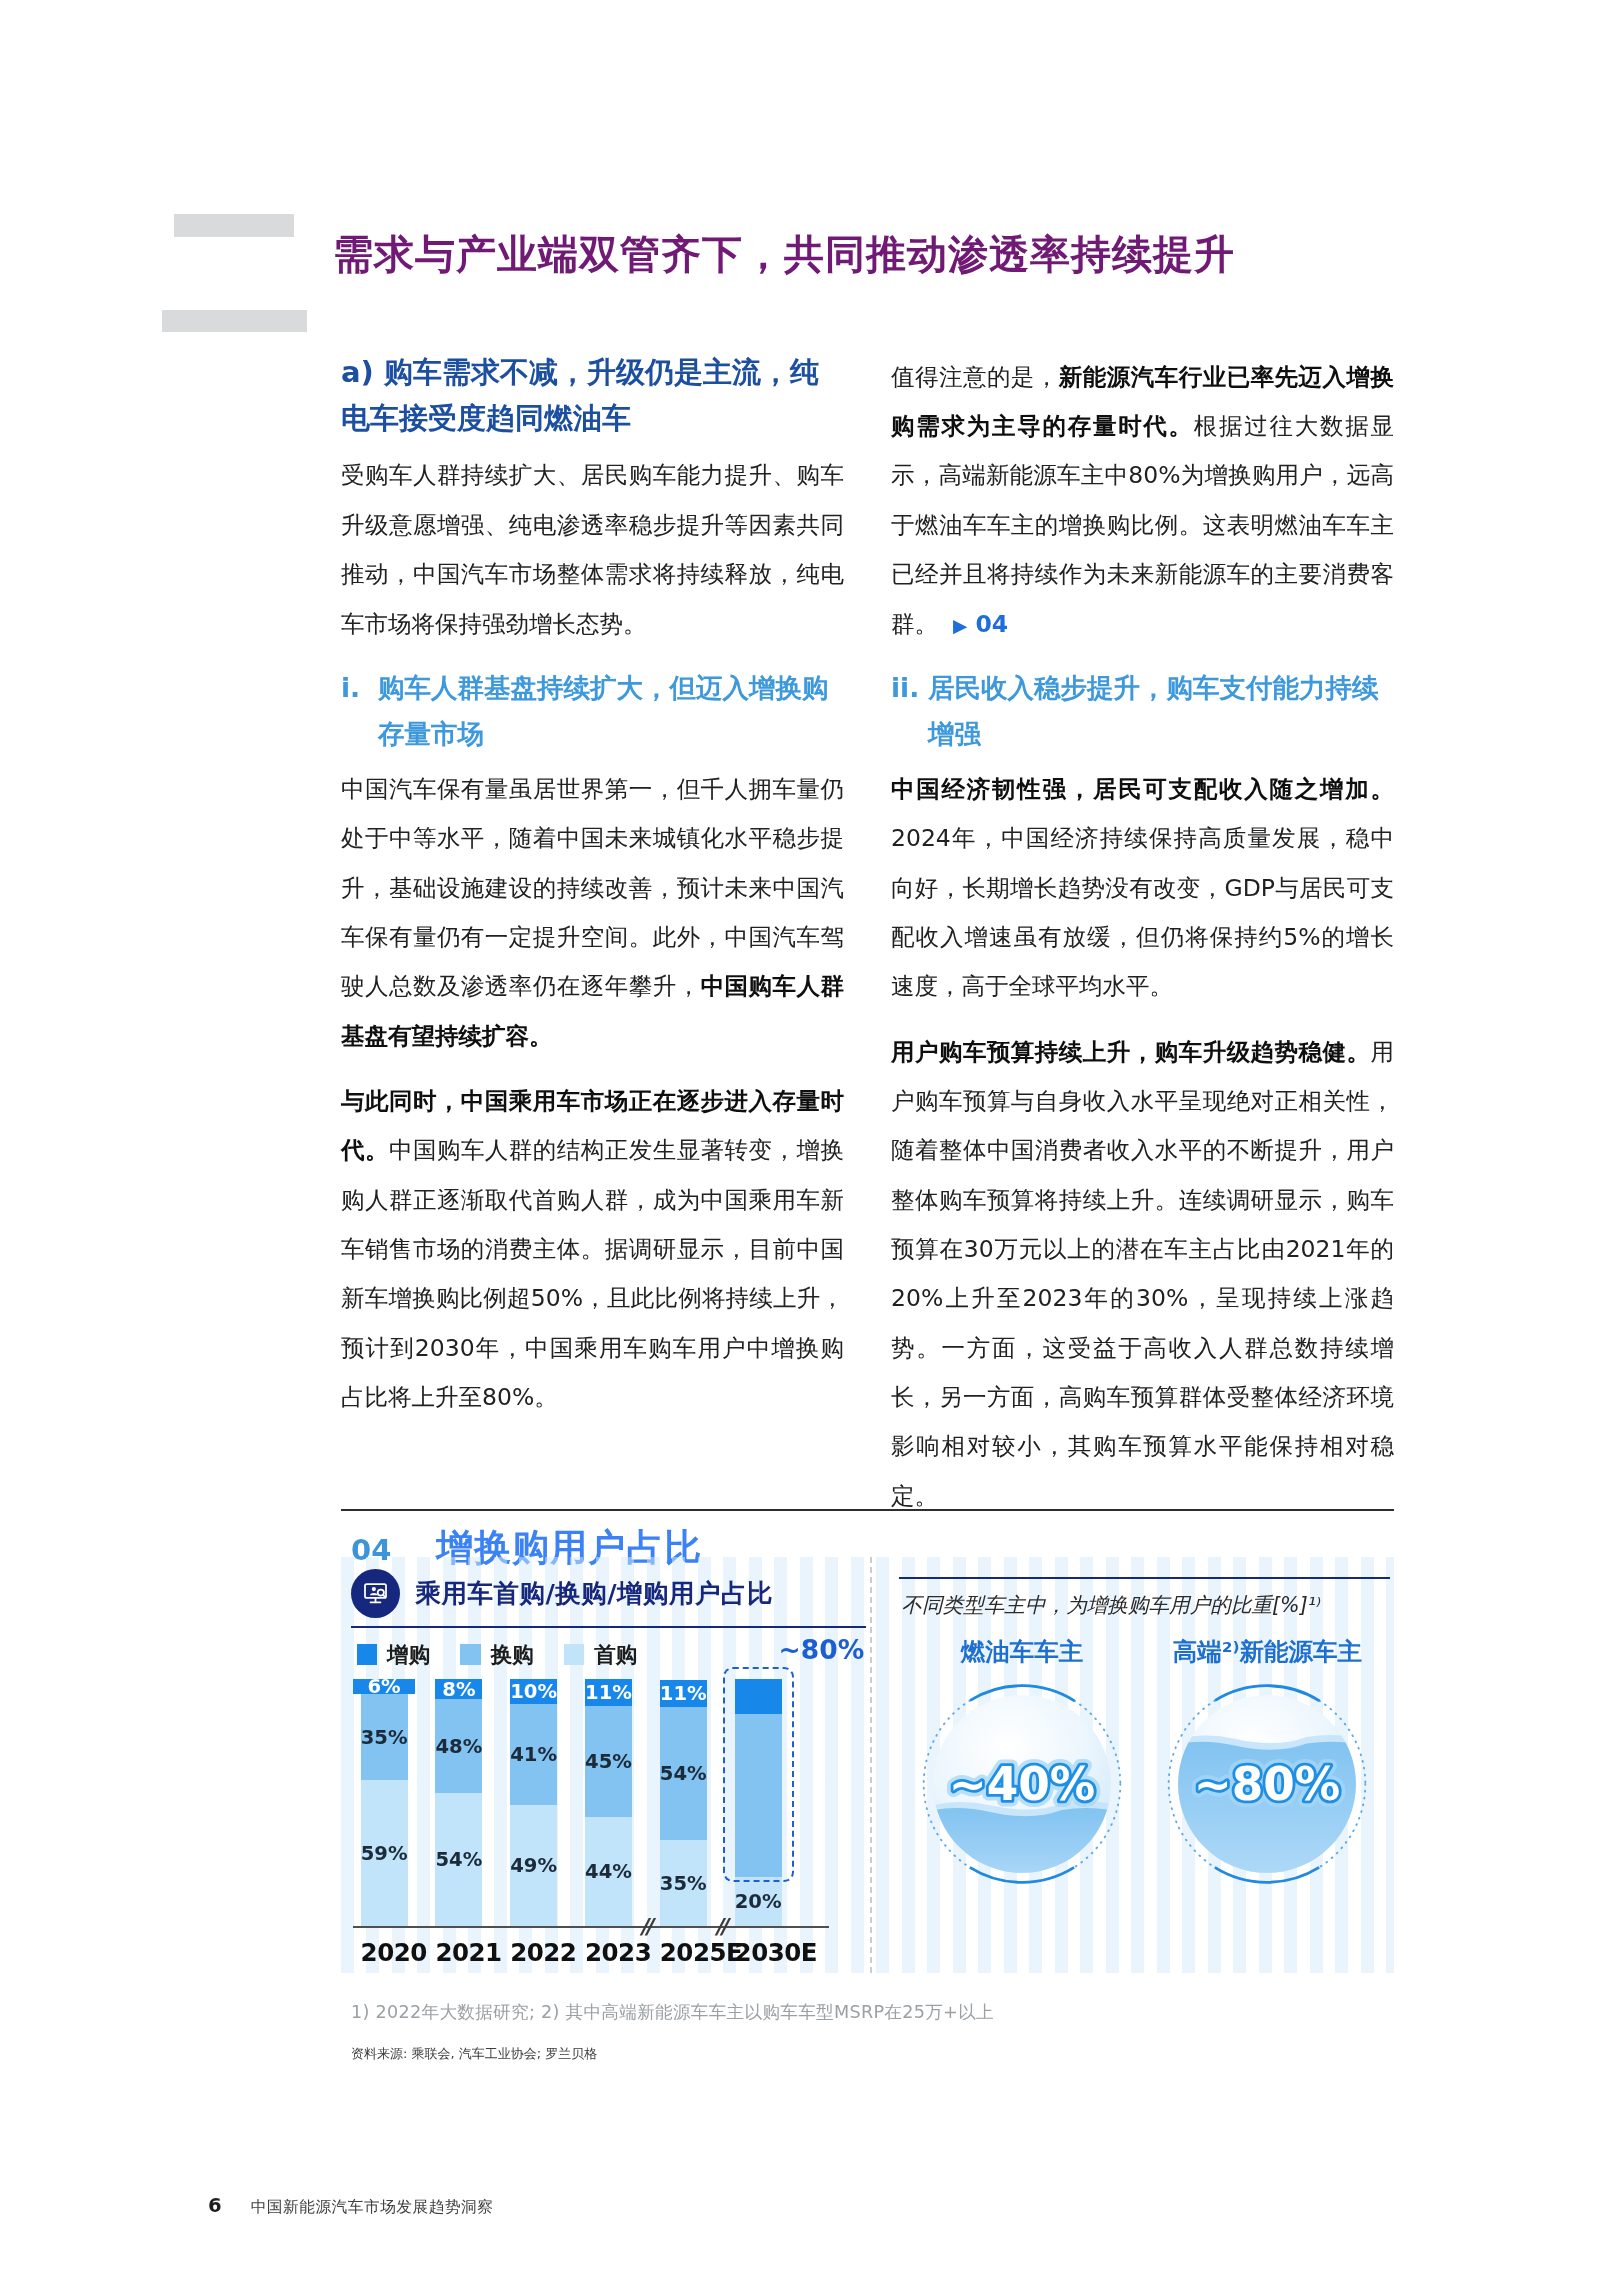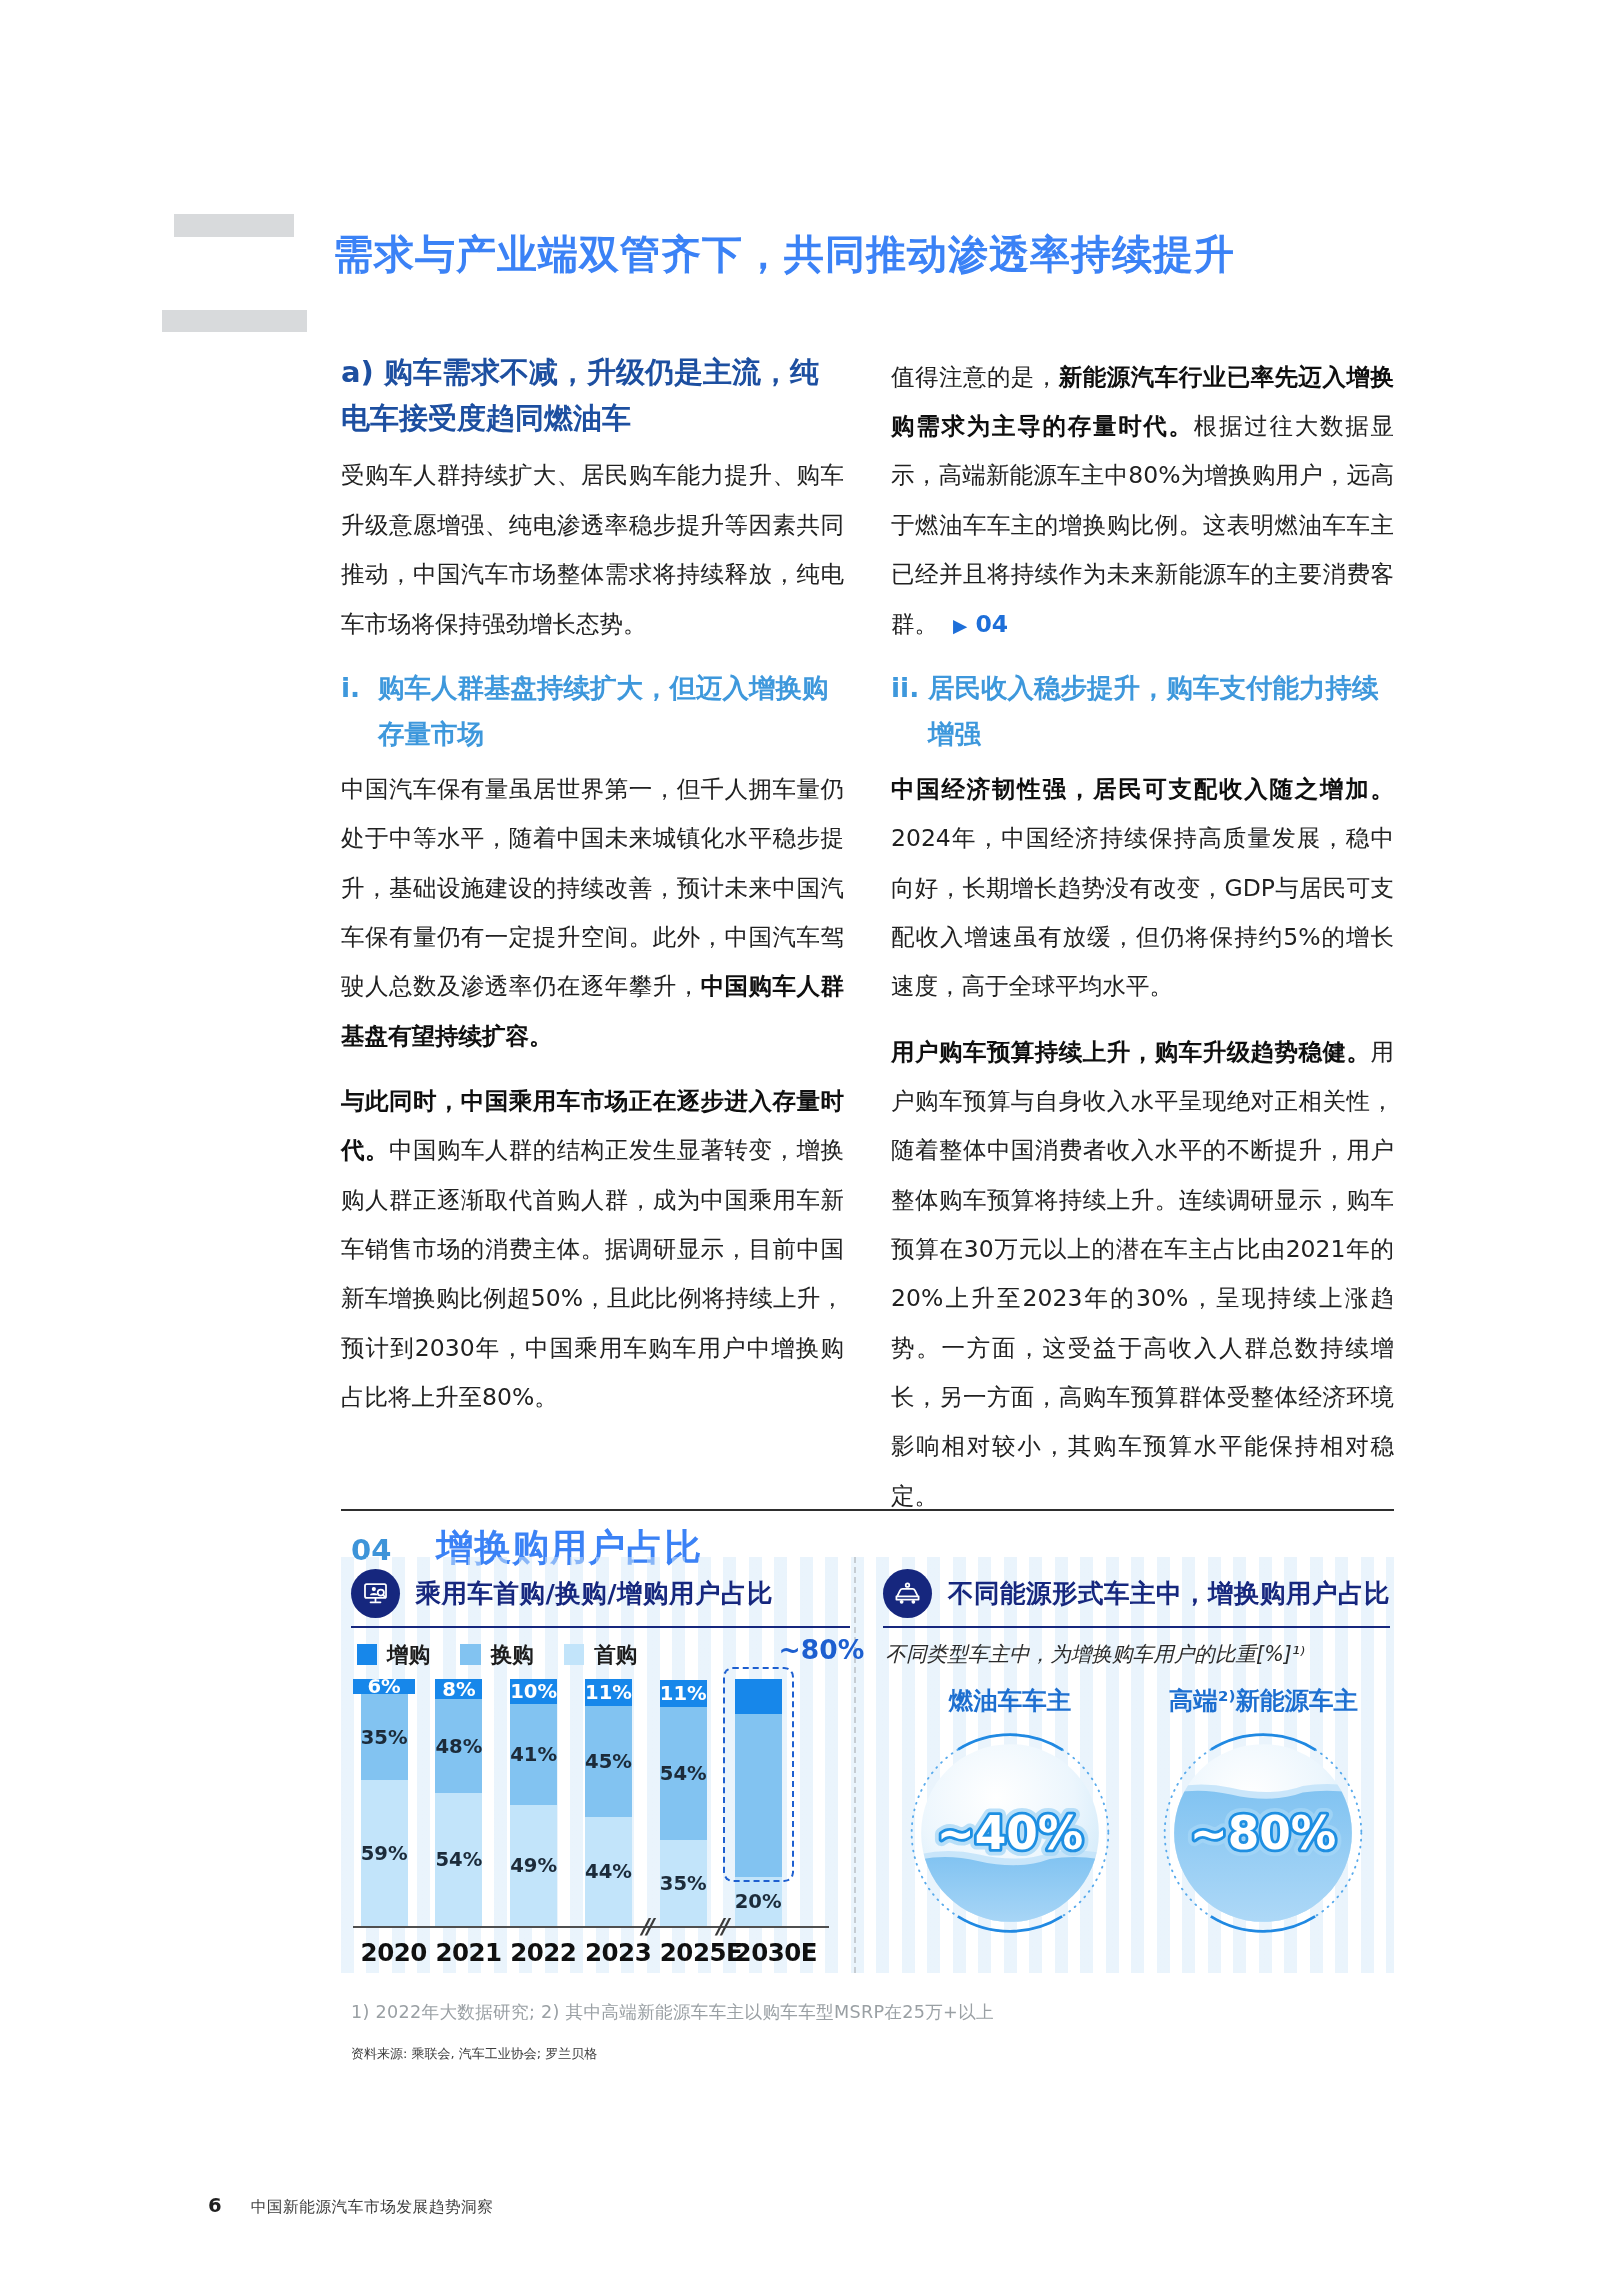--- a/index.html
+++ b/index.html
@@ -3,21 +3,21 @@
 <meta charset="utf-8">
 <style>
   html,body{margin:0;padding:0;}
   body{
     width:1621px;height:2293px;position:relative;background:#ffffff;
     font-family:"DejaVu Sans","Liberation Sans",sans-serif;color:#212121;overflow:hidden;
   }
   .deco-bar{position:absolute;background:#d8dadc;}
   .deco-bar.one{left:174px;top:214px;width:120px;height:22.5px;}
   .deco-bar.two{left:162px;top:310px;width:145px;height:21.6px;}
-  .page-title{position:absolute;left:333px;top:200px;font-size:40px;font-weight:700;color:#3b82f6;letter-spacing:1px;white-space:nowrap;}
+  .page-title{position:absolute;left:333px;top:200px;font-size:40px;font-weight:700;color:#701a75;letter-spacing:1px;white-space:nowrap;}
 
   .columns{position:absolute;left:341px;top:345px;width:1053px;display:grid;grid-template-columns:1fr 1fr;column-gap:47px;}
   .h-a{font-size:29px;font-weight:700;color:#1d4fa0;line-height:1.6;margin:3.9px 0 9.8px;}
   .h-sub{display:flex;font-size:26.5px;font-weight:700;color:#3e98dc;line-height:1.75;margin:5.9px 0 7.8px;}
   .h-sub .num{flex:0 0 37px;}
   p.body{font-size:23.5px;line-height:2.1;color:#212121;text-align:justify;margin:0 0 15.7px;}
   p.body .b{font-weight:700;color:#0f0f0f;}
   .col-right > p.body:first-child{margin-top:7.8px;}
   .figure-ref{color:#1e6fd9;font-weight:700;white-space:nowrap;}
   .figure-ref .tri{font-size:18.6px;}
@@ -213,32 +213,20 @@
           <div class="cat">2020</div>
           <div class="cat">2021</div>
           <div class="cat">2022</div>
           <div class="cat">2023</div>
           <div class="cat">2025E</div>
           <div class="cat">2030E</div>
         </div>
     </div>
   </div>
   <div class="panel right">
-    <div class="panel-head">
-      <span class="panel-icon">
-        <svg viewBox="0 0 28 28" fill="none" stroke="#ffffff" stroke-width="1.6" stroke-linecap="round" stroke-linejoin="round">
-          <path d="M5 16 l2.2-4.6 c.5-1 1.2-1.6 2.3-1.6 h9 c1.1 0 1.8.6 2.3 1.6 L23 16"></path>
-          <path d="M4 16.5 h20 v3 h-20 z"></path>
-          <circle cx="8.7" cy="21.5" r="1.7" fill="#ffffff" stroke="none"></circle>
-          <circle cx="19.3" cy="21.5" r="1.7" fill="#ffffff" stroke="none"></circle>
-          <circle cx="14" cy="6.5" r="1.6"></circle>
-        </svg>
-      </span>
-      <span class="panel-title">不同能源形式车主中，增换购用户占比</span>
-    </div>
     <div class="panel-underline"></div>
     <div class="panel-sub">不同类型车主中，为增换购车用户的比重[%]¹⁾</div>
     <div class="gauges" id="gauges">
         <div class="gauge-col">
           <div class="gauge-label">燃油车车主</div>
           <svg class="gauge" viewBox="0 0 220 220">
             <defs>
               <radialGradient id="g0" cx="42%" cy="30%" r="80%">
                 <stop offset="0" stop-color="#ffffff"></stop>
                 <stop offset="0.55" stop-color="#ecf6fd"></stop>

